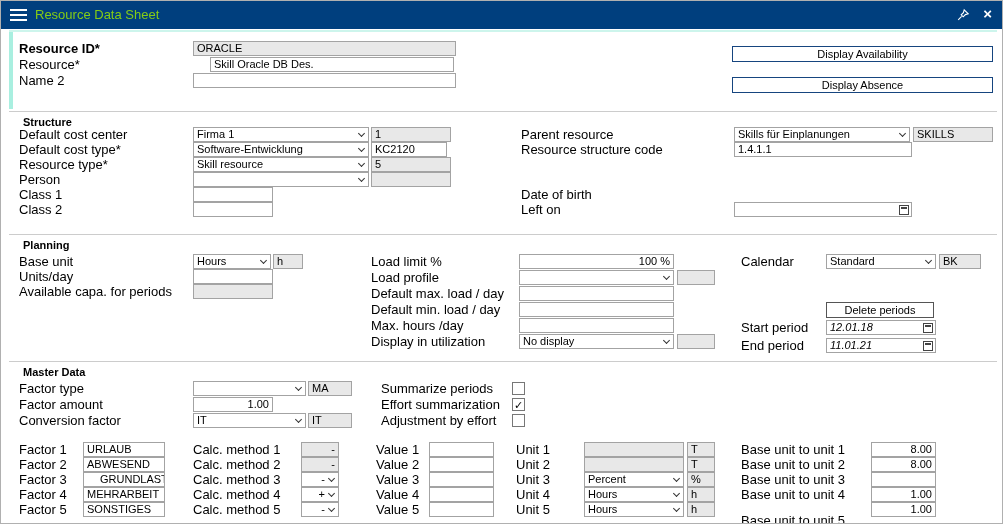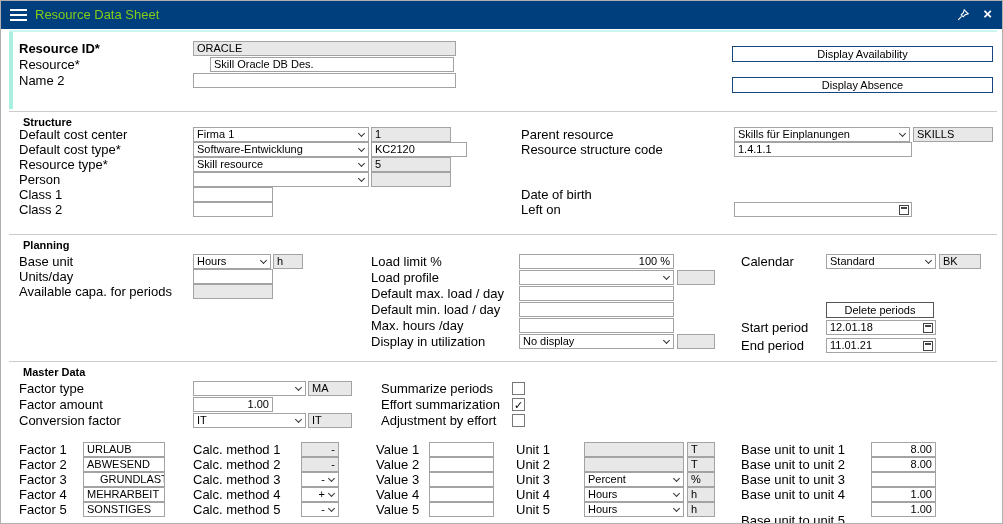--- a/index.html
+++ b/index.html
@@ -19,21 +19,21 @@
   .lbl { position:absolute; font-size:13px; height:15px; line-height:15px; white-space:nowrap; color:#000; }
   .b { font-weight:bold; }
   .hd { position:absolute; font-size:11px; font-weight:bold; color:#000; }
   .rule { position:absolute; left:8px; width:988px; height:1px; background:#cccccc; }
 
   .fld { position:absolute; height:15px; border:1px solid #a3a3a3; background:#fff; font-size:11px; line-height:13px; padding:0 3px; white-space:nowrap; overflow:hidden; color:#000; }
   .ro { background:#e8e8e8; }
   .tr { text-align:right; }
   .sel { padding-right:13px; cursor:pointer; }
   .chev { position:absolute; right:4px; top:3px; width:5px; height:5px; border-right:1px solid #333; border-bottom:1px solid #333; transform:rotate(45deg); }
-  .date { padding-right:25px; }
+  .date { padding-right:25px;font-style:italic; }
   .cal { position:absolute; right:2px; top:2px; width:10px; height:10px; border:1px solid #444; background:#fff; cursor:pointer; }
   .cal::before { content:""; position:absolute; left:1px; top:1px; right:1px; height:2px; background:#444; }
 
   .btn { position:absolute; height:16px; background:#fff; border:1px solid #16457f; font-size:11px; line-height:14px; padding:0 5px; cursor:pointer; color:#000; white-space:nowrap; }
   .btn2 { border:1px solid #555; text-align:center; }
 
   .cb { position:absolute; width:13px; height:13px; border:1px solid #777; background:#fff; font-size:11px; line-height:12px; text-align:center; color:#000; cursor:pointer; }
 </style>
 </head>
 <body>
@@ -68,21 +68,21 @@
 
   <div class="rule" style="top:110px;"></div>
   <div class="hd" style="left:22px; top:115px;">Structure</div>
 
   <div class="lbl" style="left:18px; top:126px;">Default cost center</div>
   <div class="fld sel" style="left:192px; top:126px; width:176px;"><span>Firma 1</span><i class="chev"></i></div>
   <div class="fld ro" style="left:370px; top:126px; width:80px;">1</div>
 
   <div class="lbl" style="left:18px; top:141px;">Default cost type*</div>
   <div class="fld sel" style="left:192px; top:141px; width:176px;"><span>Software-Entwicklung</span><i class="chev"></i></div>
-  <div class="fld" style="left:370px; top:141px; width:96px;">KC2120</div>
+  <div class="fld" style="left:370px; top:141px; width:76px;">KC2120</div>
 
   <div class="lbl" style="left:18px; top:156px;">Resource type*</div>
   <div class="fld sel" style="left:192px; top:156px; width:176px;"><span>Skill resource</span><i class="chev"></i></div>
   <div class="fld ro" style="left:370px; top:156px; width:80px;">5</div>
 
   <div class="lbl" style="left:18px; top:171px;">Person</div>
   <div class="fld sel" style="left:192px; top:171px; width:176px;"><span></span><i class="chev"></i></div>
   <div class="fld ro" style="left:370px; top:171px; width:80px;"></div>
 
   <div class="lbl" style="left:18px; top:186px;">Class 1</div>

